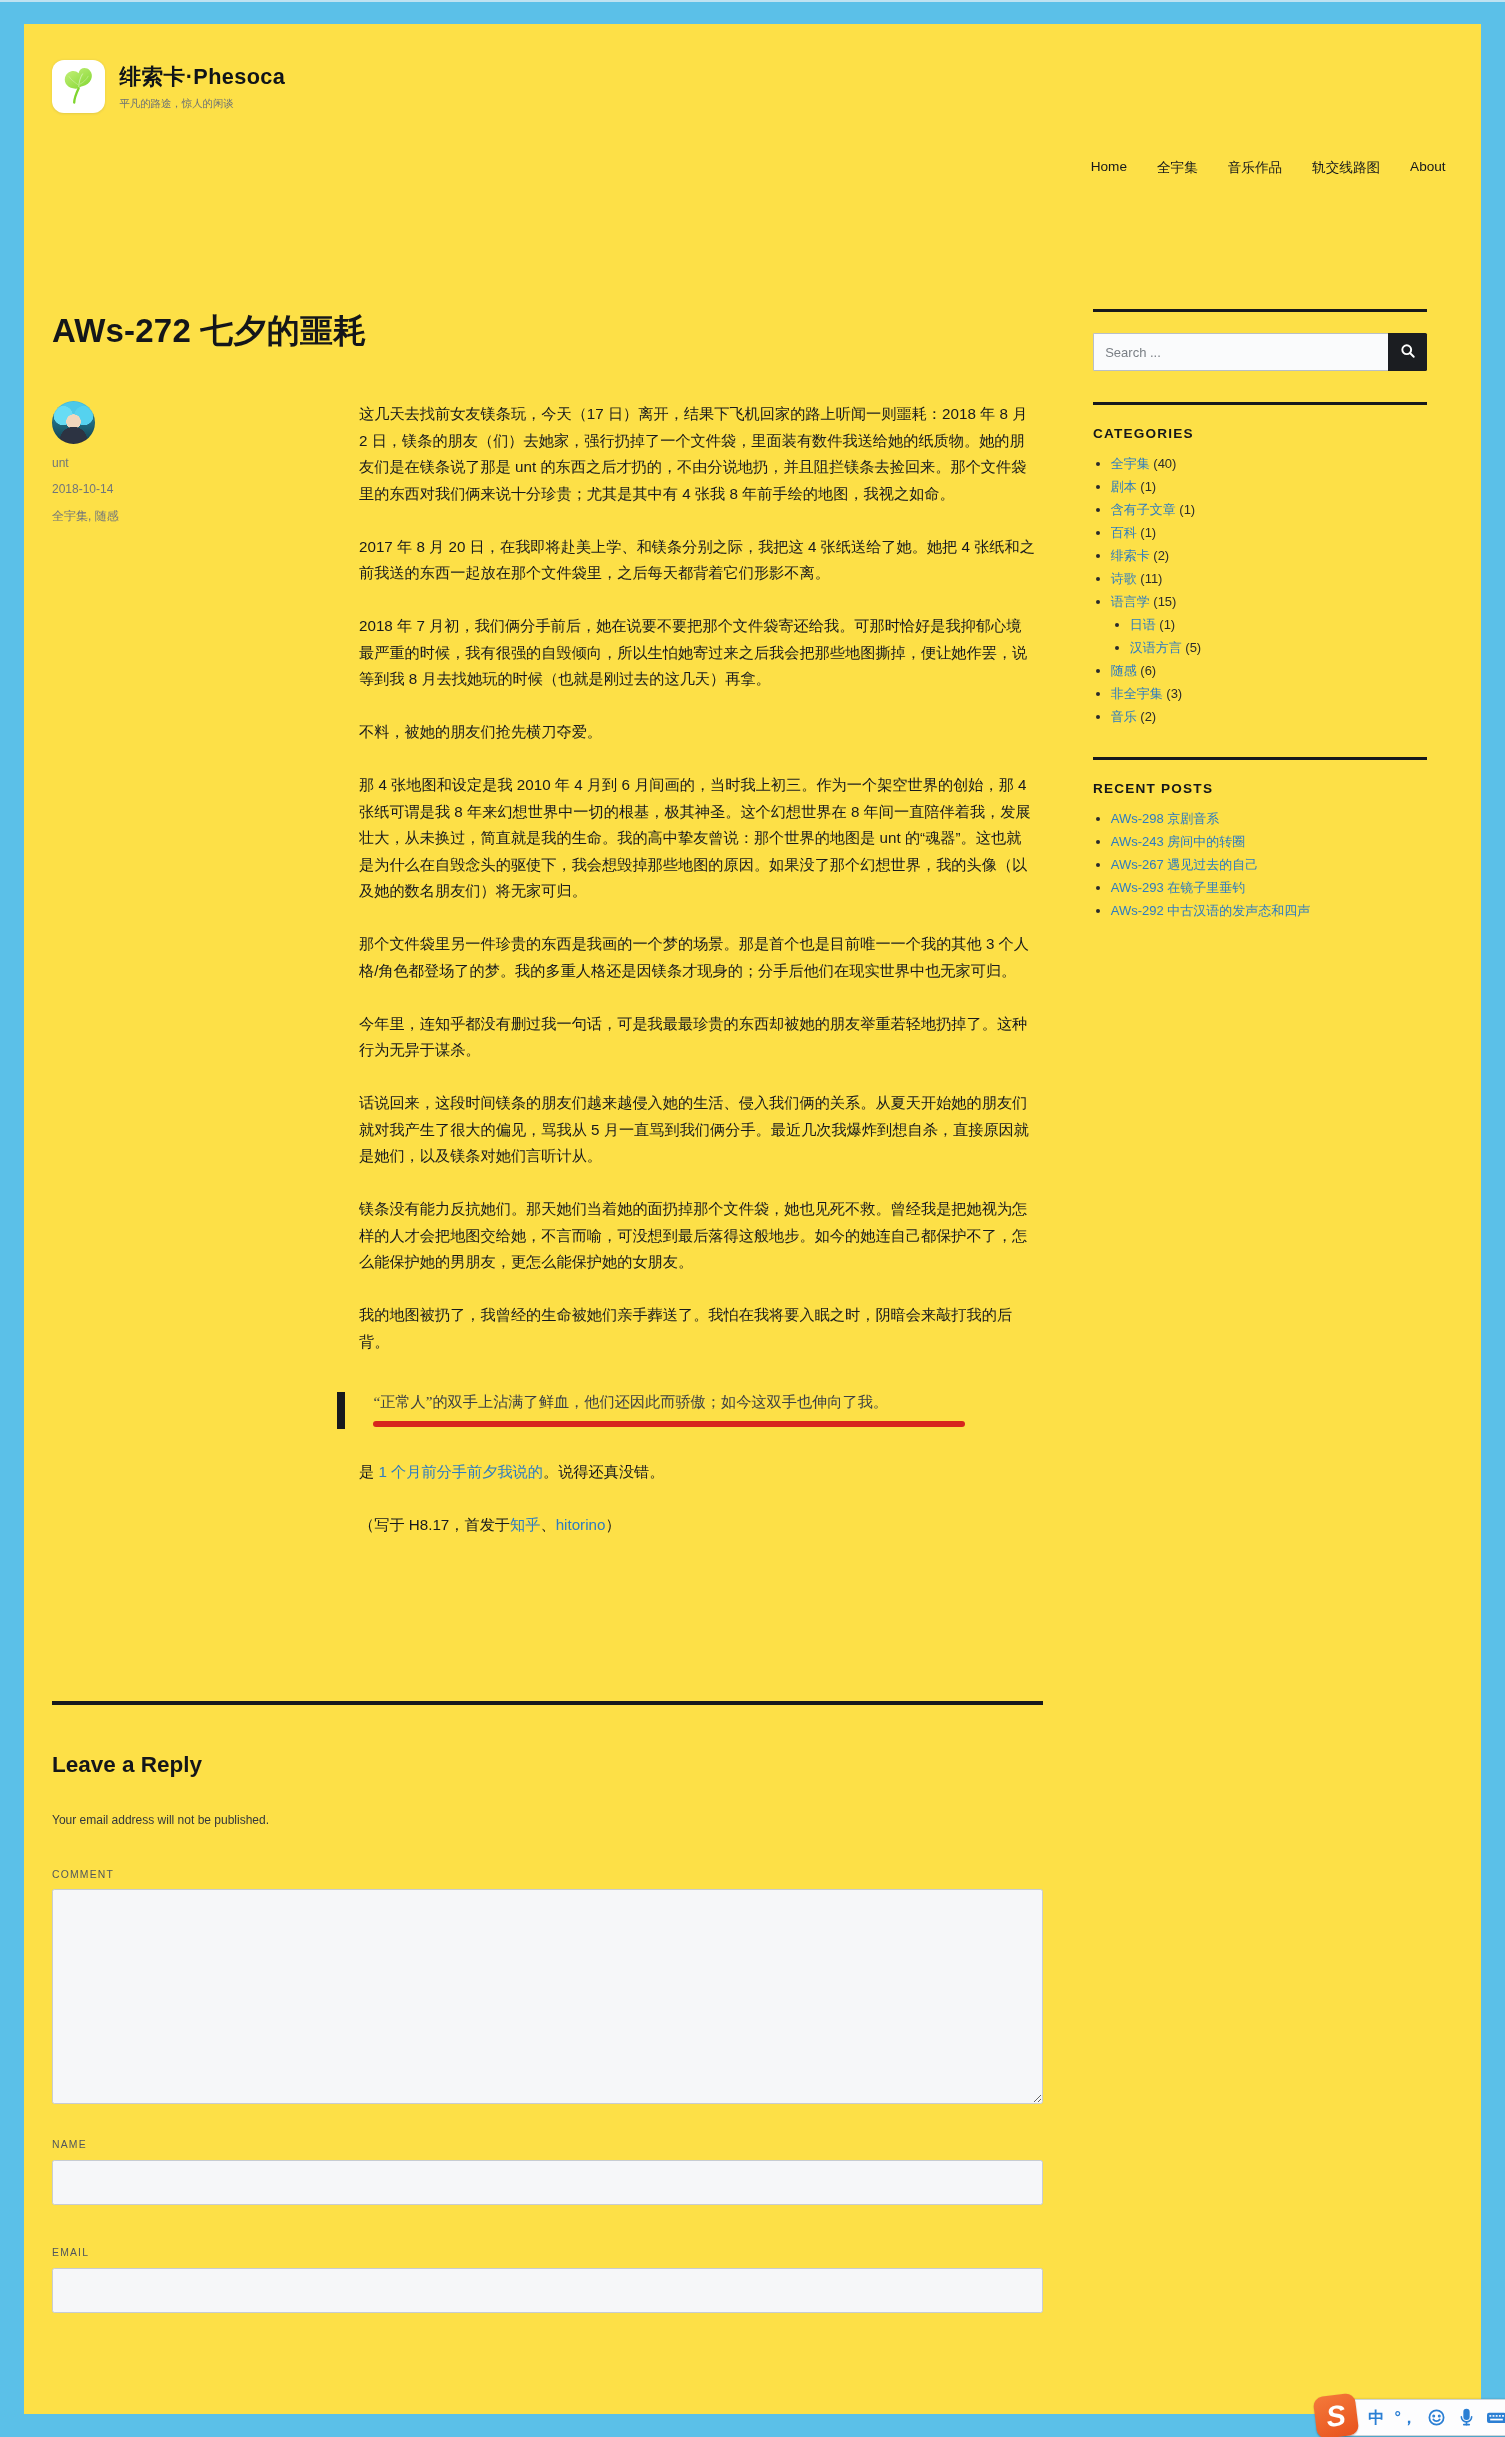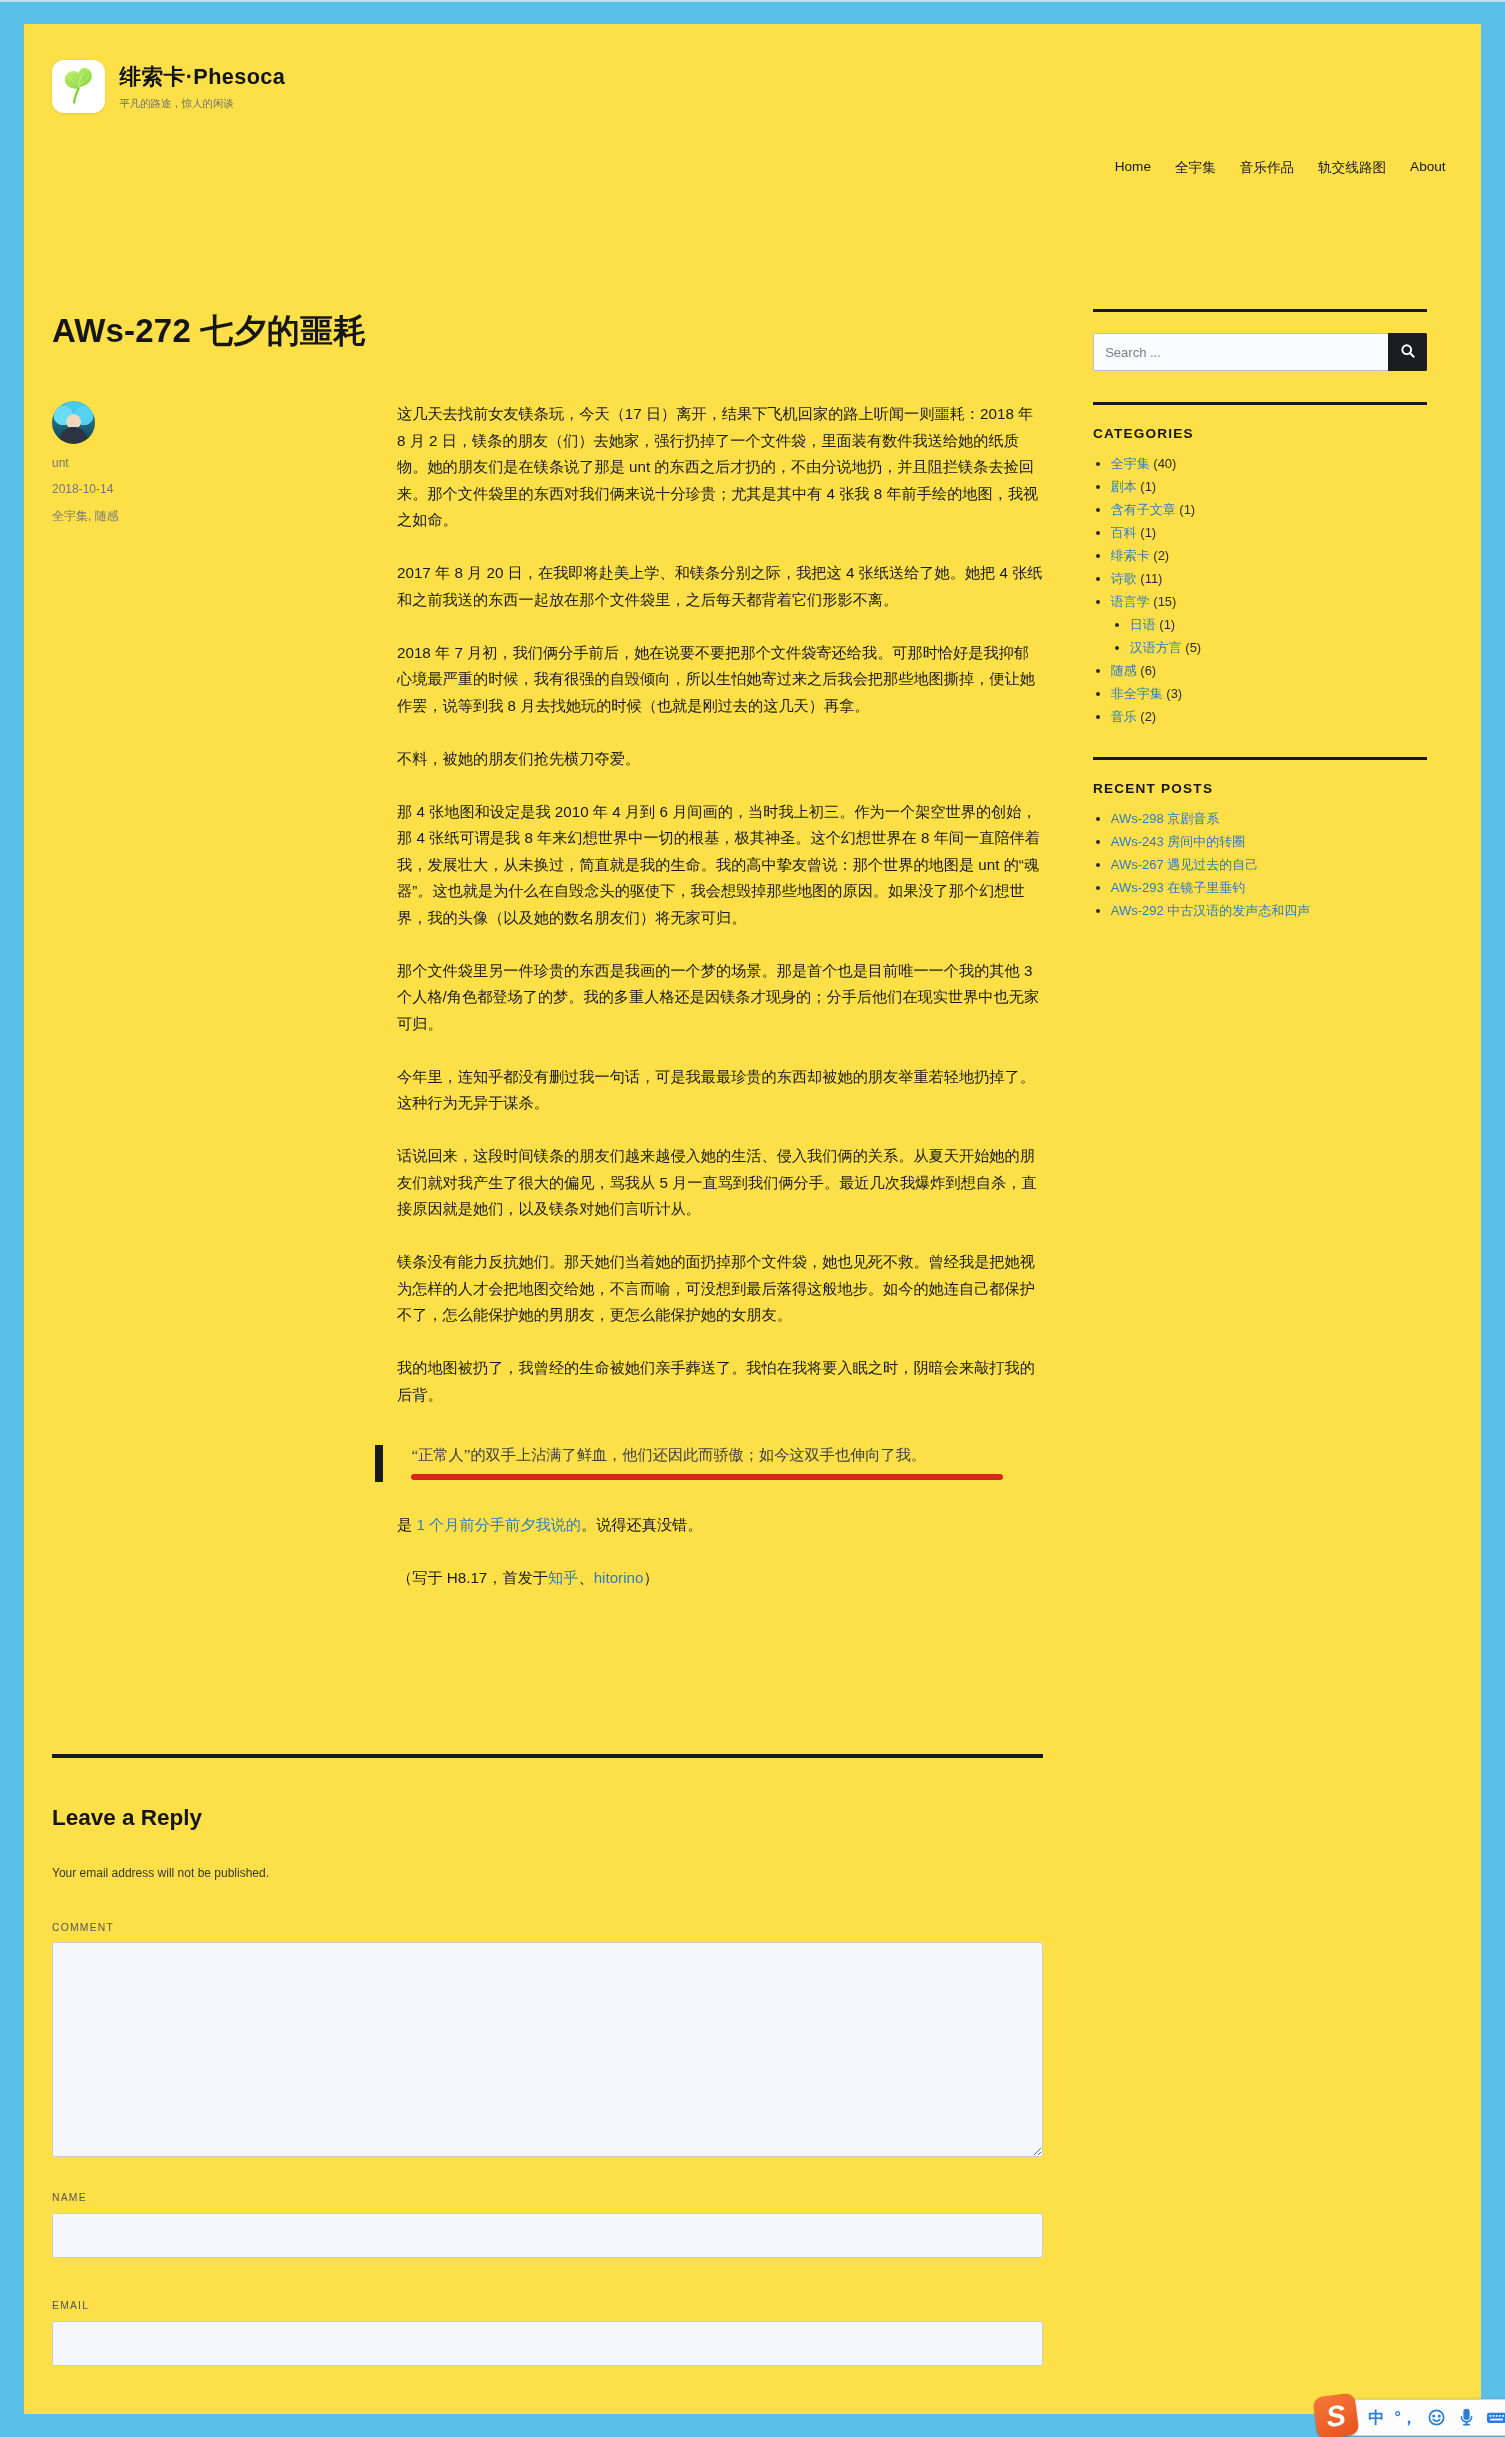--- a/index.html
+++ b/index.html
@@ -17,21 +17,21 @@
 
   
   .site-header{position:relative;height:273px;}
   .branding{position:absolute;top:36px;left:0;display:flex;align-items:center;gap:14.4px;}
   .logo-tile{
     width:53px;height:53px;background:#fff;border-radius:12px;
     box-shadow:0 0.8px 2.4px rgba(40,60,80,.12);display:flex;align-items:center;justify-content:center;
   }
   .site-title{font-size:21.7px;font-weight:700;color:#101419;letter-spacing:0.4px;margin:0;}
   .site-tagline{font-size:10.4px;color:#6b7076;margin-top:5.6px;}
-  .main-nav{position:absolute;top:135px;right:6.4px;display:flex;gap:24px;padding-left:20px;}
+  .main-nav{position:absolute;top:135px;right:6.4px;display:flex;gap:30px;padding-left:20px;}
   .nav-link{font-size:13.6px;color:#15181c;text-decoration:none;cursor:pointer;}
 
   
   .content-row{display:flex;align-items:flex-start;}
   .main-col{width:991px;flex:none;}
   .sidebar{width:334px;flex:none;margin-left:50px;padding-top:12px;}
 
   
   .post-title{font-size:33px;font-weight:800;color:#14161a;margin:12px 0 47px;letter-spacing:0.2px;}
   .article-row{display:flex;}
@@ -40,21 +40,21 @@
     background:
       radial-gradient(circle at 50% 92%, #2c3342 0 30%, rgba(0,0,0,0) 31%),
       radial-gradient(circle at 50% 48%, #f0d6bc 0 23%, rgba(0,0,0,0) 24%),
       radial-gradient(circle at 26% 34%, #67dcf4 0 22%, rgba(0,0,0,0) 23%),
       radial-gradient(circle at 74% 34%, #55d2ef 0 22%, rgba(0,0,0,0) 23%),
       radial-gradient(circle at 50% 20%, #4cc9e9 0 36%, rgba(0,0,0,0) 37%),
       linear-gradient(180deg,#2f97b5,#123f4c);
     box-shadow:inset 0 0 0 0.8px rgba(0,0,0,.08);
   }
   .meta-line{font-size:12px;color:#70757b;margin-top:12px;}
-  .article-body{width:676px;font-size:15.2px;line-height:26.5px;color:#17191d;margin-left:38px;}
+  .article-body{width:676px;font-size:15.2px;line-height:26.5px;color:#17191d;}
   .article-body p{margin:0 0 26.5px;}
   a.body-link{color:#2d7cc2;text-underline-offset:3.2px;cursor:pointer;}
 
   .quote-wrap{position:relative;margin:35px 0 32px;padding-left:14.4px;}
   .quote-marker{position:absolute;left:-21.7px;top:2.4px;width:7.2px;height:37px;background:#17191d;}
   .quote-text{font-size:15.2px;color:#3c4045;line-height:24px;font-family:Liberation Serif, serif;}
   .quote-red-underline{width:592px;height:5.6px;background:#d7261d;border-radius:3.2px;margin-top:7.2px;}
 
   .footnote{color:#17191d;}
 

